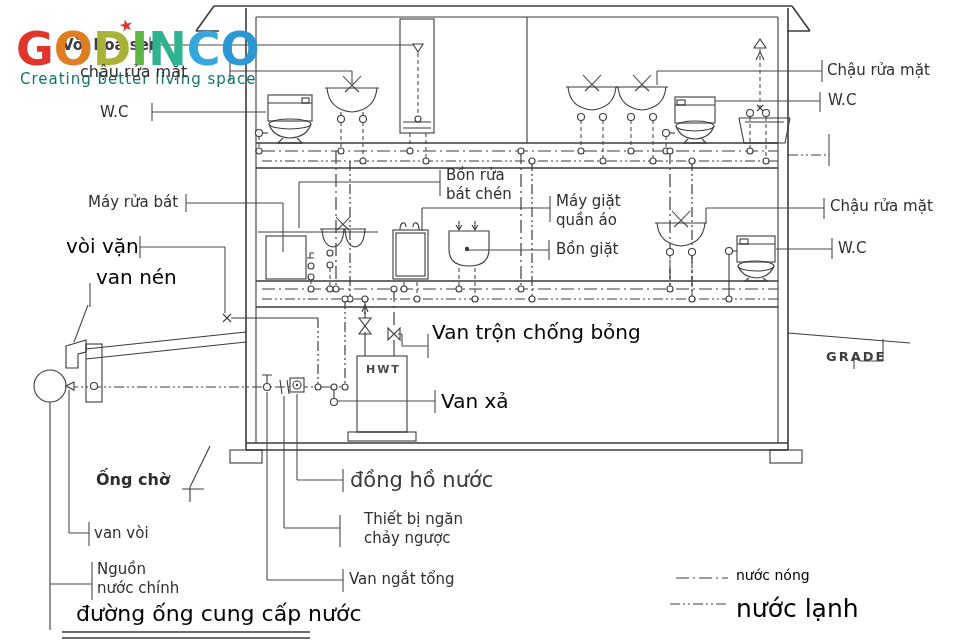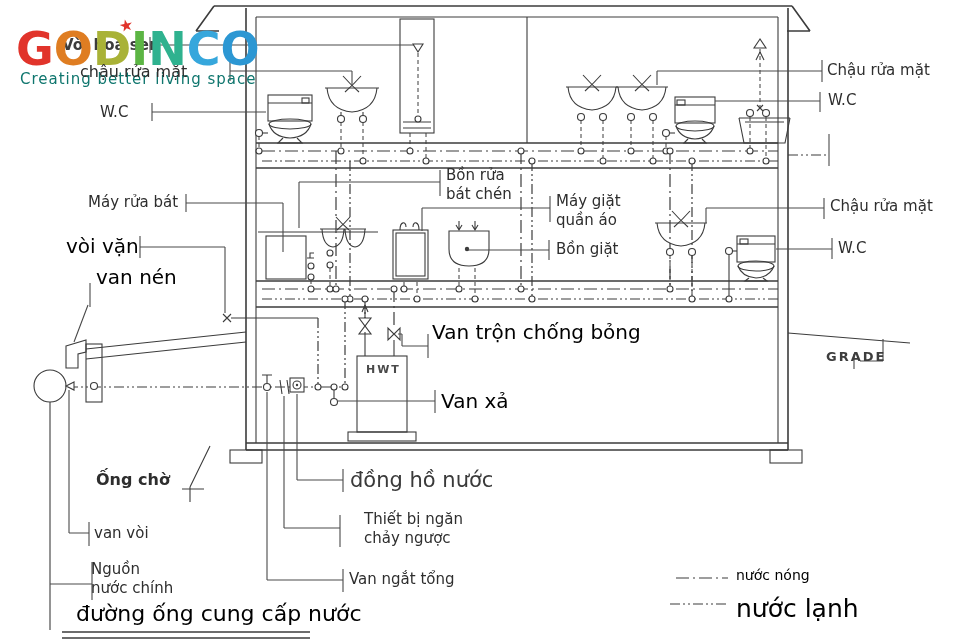--- a/index.html
+++ b/index.html
@@ -11,21 +11,21 @@
   .lg{font-size:20px;font-weight:normal;color:#000000;}
   
   #voi-hoa-sen{left:62px;top:36px;font-size:15px;font-weight:bold;color:#3c3c3c;}
   #chau-rua-mat-left{left:80px;top:62px;font-size:16px;}
   #wc-left{left:100px;top:103px;}
   #may-rua-bat{left:88px;top:193px;}
   #voi-van{left:66px;top:234px;}
   #van-nen{left:96px;top:265px;}
   #ong-cho{left:96px;top:470px;font-size:16px;font-weight:bold;}
   #van-voi{left:94px;top:524px;}
-  #nguon-nuoc-chinh{left:91px;top:560px;}
+  #nguon-nuoc-chinh{left:97px;top:560px;}
   #duong-ong{left:76px;top:600px;font-size:22px;}
   
   #bon-rua-bat-chen{left:446px;top:166px;}
   #may-giat-quan-ao{left:556px;top:192px;}
   #bon-giat{left:556px;top:240px;}
   #van-tron{left:432px;top:320px;}
   #van-xa{left:441px;top:389px;}
   #hwt-label{left:366px;top:363px;font-size:11px;letter-spacing:2px;color:#4a4a4a;font-weight:bold;}
   #dong-ho-nuoc{left:350px;top:467px;font-size:21px;font-weight:normal;color:#3a3a3a;}
   #thiet-bi{left:346px;top:510px;margin-left:18px;}

